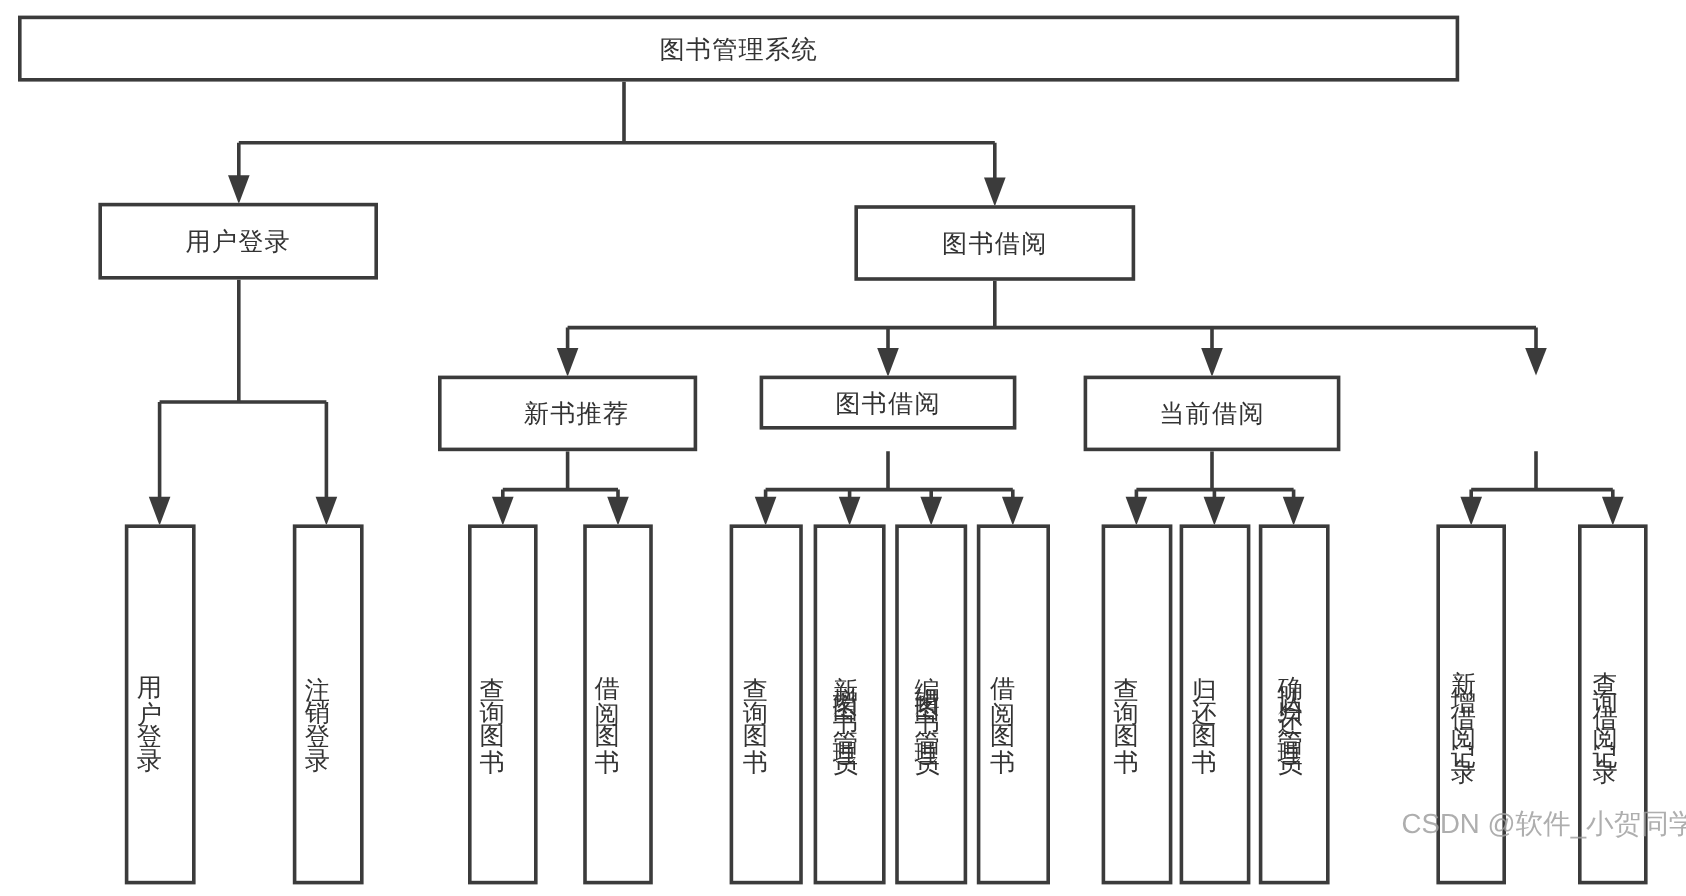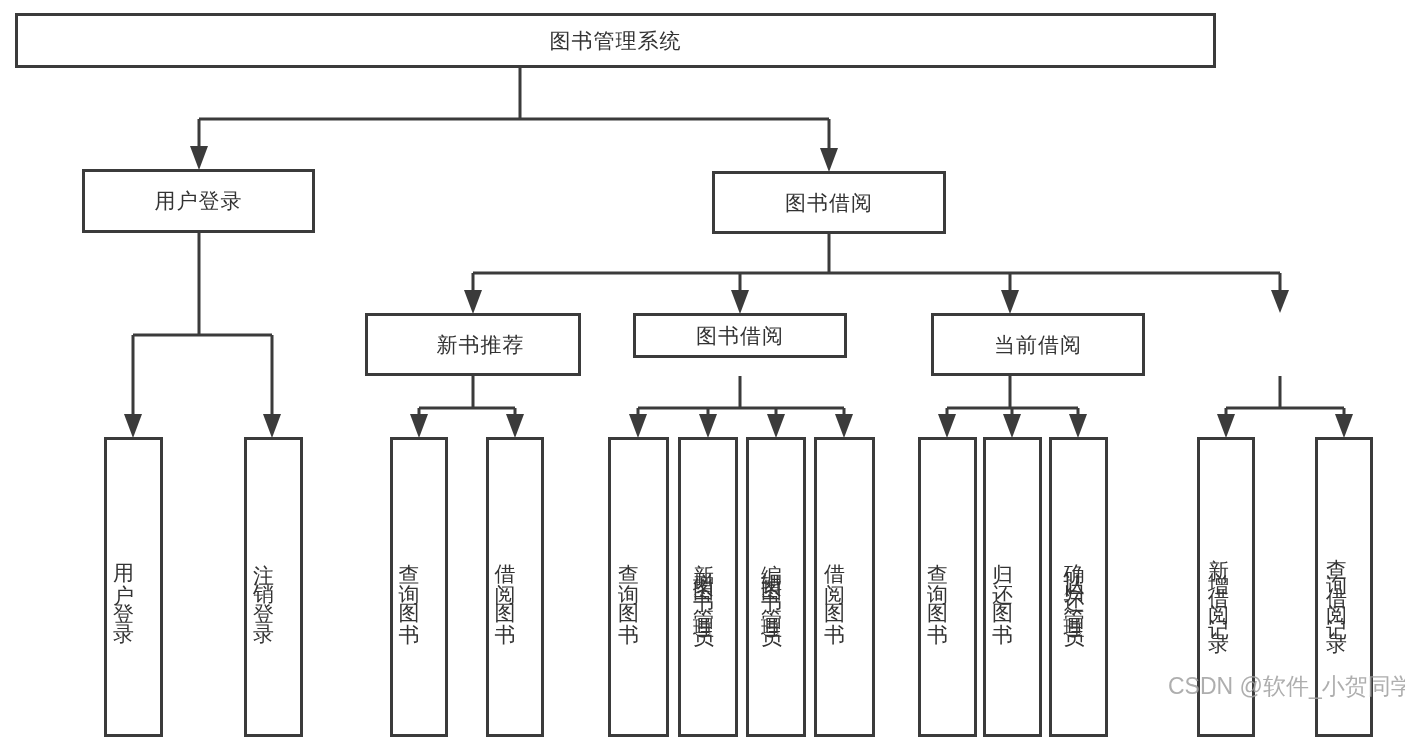--- a/index.html
+++ b/index.html
@@ -116,21 +116,21 @@
     </g>
   </svg>
 
   <div class="node" style="left:15px; top:13px; width:1201px; height:55px;text-align:right;">图书管理系统</div>
 
   <div class="node" style="left:82px; top:169px; width:233px; height:64px;">用户登录</div>
   <div class="node" style="left:712px; top:171px; width:234px; height:63px;">图书借阅</div>
 
   <div class="node" style="left:365px; top:313px; width:216px; height:63px;padding-left:15px;">新书推荐</div>
   <div class="node" style="left:633px; top:313px; width:214px; height:45px;">图书借阅</div>
-  <div class="node" style="left:903px; top:313px; width:214px; height:63px;margin-left:28px;">当前借阅</div>
+  <div class="node" style="left:903px; top:313px; width:214px; height:63px;">当前借阅</div>
 
   <div class="leaf ls4" style="left:104px; width:59px;">用户登录</div>
   <div class="leaf ls4" style="left:244px; width:59px;">注销登录</div>
 
   <div class="leaf ls4" style="left:390px; width:58px;">查询图书</div>
   <div class="leaf ls4" style="left:486px; width:58px;">借阅图书</div>
 
   <div class="leaf ls4" style="left:608px; width:61px;">查询图书</div>
   <div class="leaf ls9" style="left:678px; width:60px;">新增图书（管理员）</div>
   <div class="leaf ls9" style="left:746px; width:60px;">编辑图书（管理员）</div>

